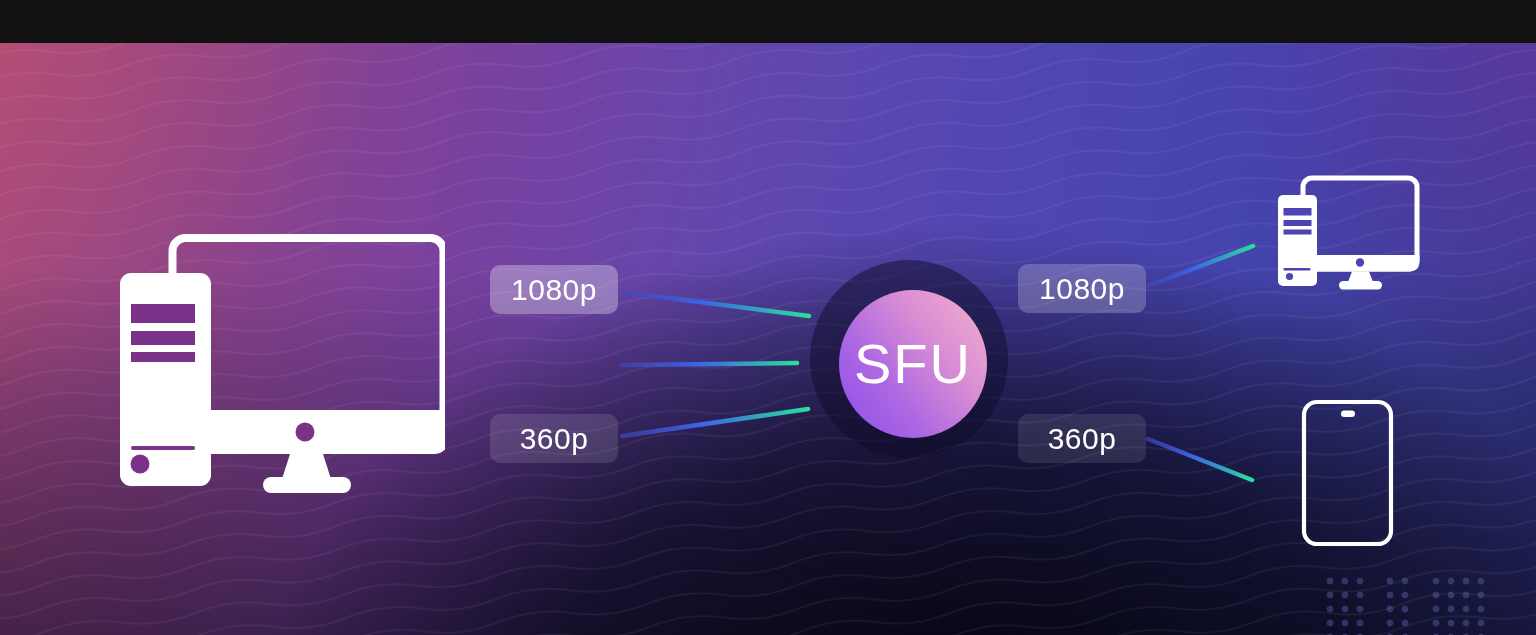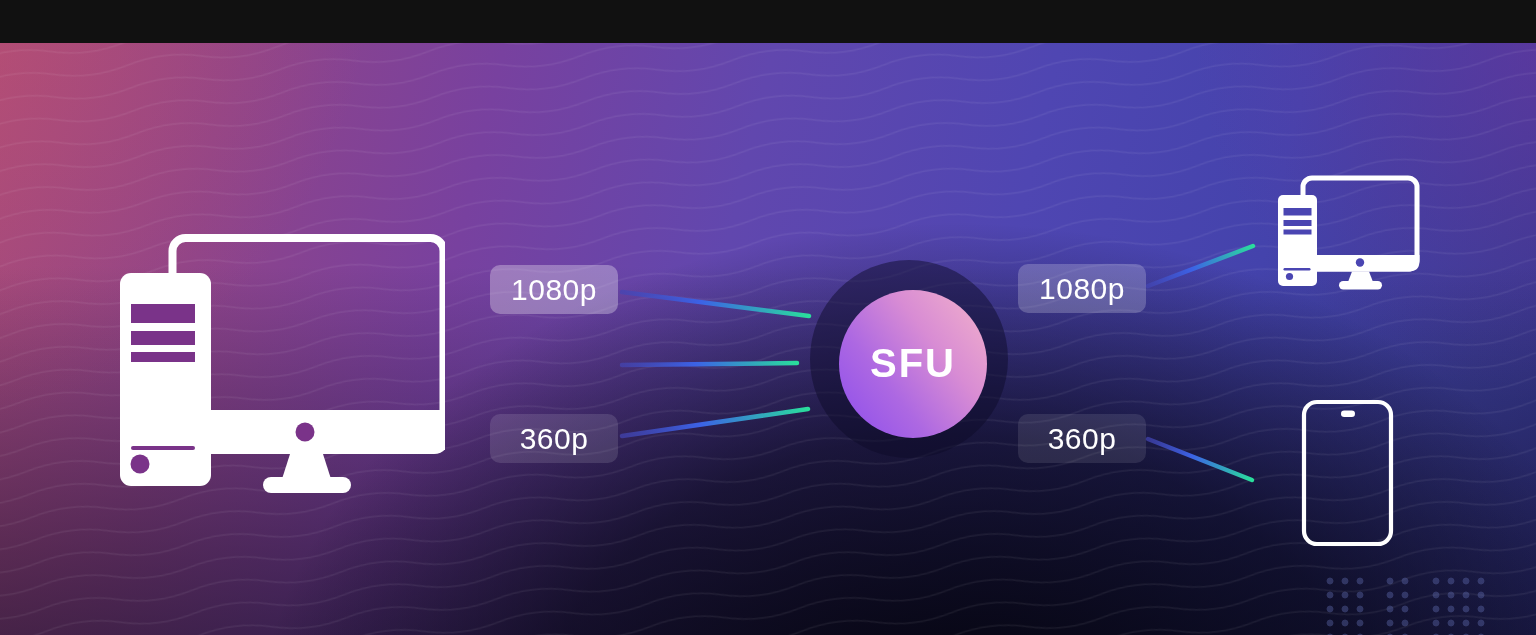--- a/index.html
+++ b/index.html
@@ -45,21 +45,21 @@
     width:198px; height:198px; border-radius:50%;
     background:rgba(12,10,40,0.48);
   }
   .sfu-core {
     position:absolute; left:839px; top:247px;
     width:148px; height:148px; border-radius:50%;
     background:linear-gradient(52deg, #8b4ced 0%, #ad68e2 34%, #d88cd4 64%, #f4b3ca 100%);
     display:flex; align-items:center; justify-content:center;
   }
   .sfu-text {
-    color:#ffffff; font-size:40px; font-weight:700; letter-spacing:2px;
+    color:#ffffff; font-size:56px; font-weight:400; letter-spacing:2px;
     margin-top:-2px;
   }
 
   .dots {
     position:absolute; top:531px; height:70px;
     background-image:radial-gradient(circle at 7px 7px, rgba(96,108,176,0.40) 0 3.2px, transparent 3.7px);
     background-size:15px 14px;
   }
   .dots-a { left:1323px; width:45px; }
   .dots-b { left:1383px; width:31px; }

